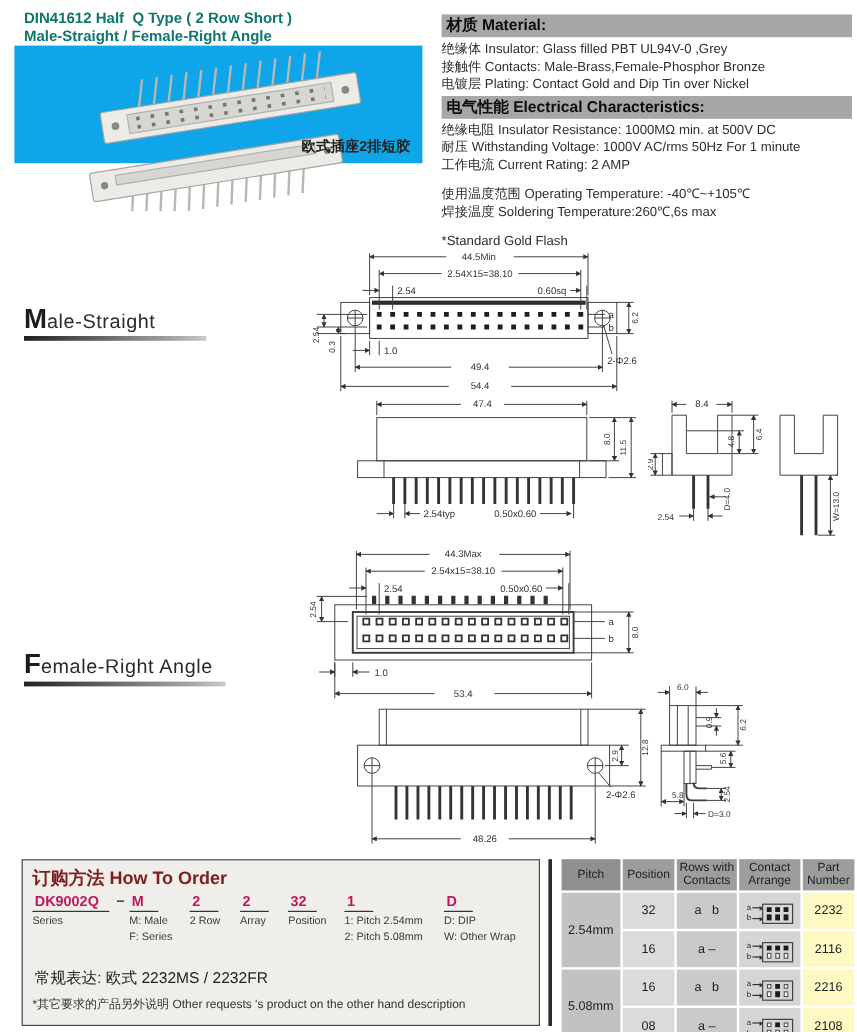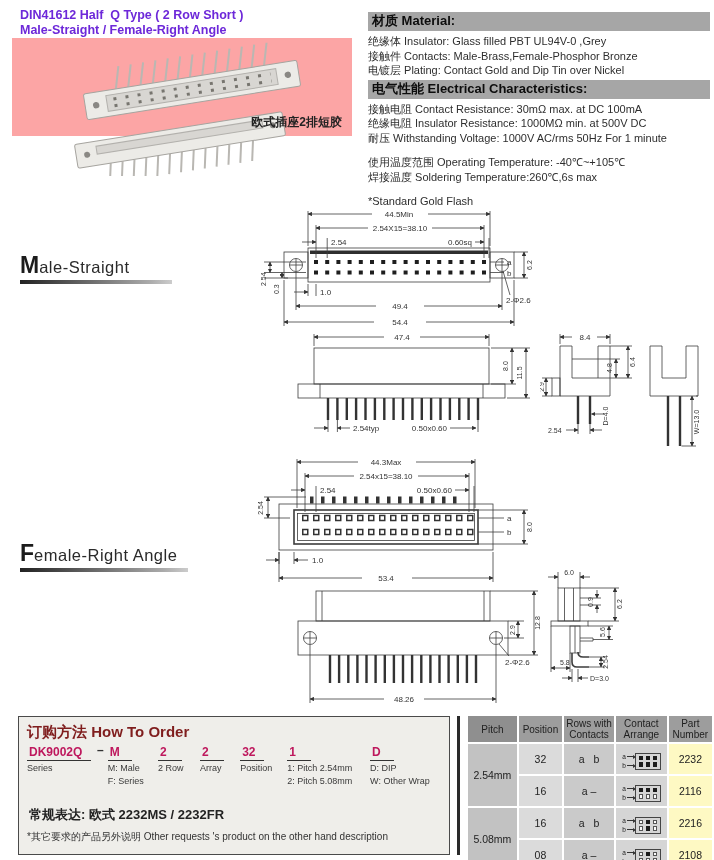--- a/index.html
+++ b/index.html
@@ -1,20 +1,20 @@
 <!DOCTYPE html>
 <html><head>
 <meta charset="utf-8">
 <style>
   html,body{margin:0;padding:0;background:#fff;}
   .page{position:relative;width:714px;height:860px;background:#fff;overflow:hidden;
         font-family:"Liberation Sans",sans-serif;color:#333;}
   
-  .hdr{position:absolute;left:20px;top:8px;font-size:12.5px;font-weight:bold;color:#6d28d9;line-height:15px;white-space:pre;}
-  .photo{position:absolute;left:12px;top:38px;width:340px;height:98px;background:#fca5a5;}
+  .hdr{position:absolute;left:20px;top:8px;font-size:12.5px;font-weight:bold;color:#0f766e;line-height:15px;white-space:pre;}
+  .photo{position:absolute;left:12px;top:38px;width:340px;height:98px;background:#0ea5e9;}
   .photo-cap{position:absolute;right:10px;bottom:5px;font-size:12px;font-weight:bold;color:#222;}
   
   .specs{position:absolute;left:368px;top:10px;width:342px;}
   .spec-bar{background:#a6a6a6;color:#0d0d0d;font-weight:bold;font-size:13px;padding:0 4px 1px 4px;margin:2px 0 3px 0;}
   .spec-line{font-size:11px;color:#2e2e2e;line-height:14.5px;}
   .spec-gap{height:10px;}
   
   .sec{position:absolute;left:20px;}
   .sec .ini{font-size:23px;font-weight:bold;color:#1c1c1c;}
   .sec .rest{font-size:16.5px;color:#2a2a2a;letter-spacing:.5px;margin-top:42px;}
@@ -25,21 +25,21 @@
   .draw{position:absolute;}
   
   .order{position:absolute;left:18px;top:716px;width:432px;height:139px;background:#efeeea;border:1.5px solid #4a4a4a;box-sizing:border-box;padding:6px 8px;}
   .order-title{font-size:15px;font-weight:bold;color:#7f1d1d;margin-bottom:0;}
   .order-row{display:flex;align-items:flex-start;}
   .ocol{margin-right:6px;}
   .ocode{display:inline-block;font-size:12px;font-weight:bold;color:#be185d;border-bottom:1px solid #333;padding:0 4px 1px 2px;min-width:18px;}
   .ocol.c0 .ocode{min-width:58px;}
   .odash{font-size:12px;font-weight:bold;margin:0 4px 0 0;padding-top:1px;}
   .odesc{font-size:9px;color:#3a3a3a;line-height:11px;margin-top:2px;white-space:nowrap;}
-  .order-note1{position:absolute;left:10px;bottom:30px;font-size:13px;font-weight:bold;color:#222;}
+  .order-note1{position:absolute;left:10px;bottom:30px;font-size:13px;font-weight:normal;color:#222;}
   .order-note2{position:absolute;left:8px;bottom:10px;font-size:10px;color:#333;}
   .vdivider{position:absolute;left:457px;top:716px;width:3px;height:139px;background:#2a2a2a;}
   
   .ptable{position:absolute;left:466px;top:714px;border-collapse:separate;border-spacing:2px;}
   .ptable th{font-size:10px;font-weight:normal;color:#1e1e1e;background:#9d9d9d;padding:2px 1px;line-height:11px;}
   .ptable th.h1{background:#8f8f8f;}
   .ptable td{font-size:10.5px;color:#222;text-align:center;height:30px;padding:0 2px;}
   .c1{background:#c2c2c2;width:48px;}
   .c2{background:#dbdbdb;width:42px;}
   .c3{background:#cacaca;width:50px;white-space:pre;}
@@ -96,23 +96,23 @@
     </svg>
     <div class="photo-cap">欧式插座2排短胶</div>
   </div>
 
   <div class="specs">
     <div class="spec-bar">材质 Material:</div>
     <div class="spec-line">绝缘体 Insulator: Glass filled PBT UL94V-0 ,Grey</div>
     <div class="spec-line">接触件 Contacts: Male-Brass,Female-Phosphor Bronze</div>
     <div class="spec-line">电镀层 Plating: Contact Gold and Dip Tin over Nickel</div>
     <div class="spec-bar">电气性能 Electrical Characteristics:</div>
-    <div class="spec-line">接触电阻 Contact Resistance: 30mΩ max. at DC 100mA</div>
     <div class="spec-line">绝缘电阻 Insulator Resistance: 1000MΩ min. at 500V DC</div>
     <div class="spec-line">耐压 Withstanding Voltage: 1000V AC/rms 50Hz For 1 minute</div>
+    <div class="spec-line">工作电流 Current Rating: 2 AMP</div>
     <div class="spec-gap"></div>
     <div class="spec-line">使用温度范围 Operating Temperature: -40℃~+105℃</div>
     <div class="spec-line">焊接温度 Soldering Temperature:260℃,6s max</div>
     <div class="spec-gap"></div>
     <div class="spec-line">*Standard Gold Flash</div>
   </div>
 
   <div class="sec" style="top:252px;width:152px;">
     <span class="ini">M</span><span class="rest">ale-Straight</span>
     <div class="bar"></div>

